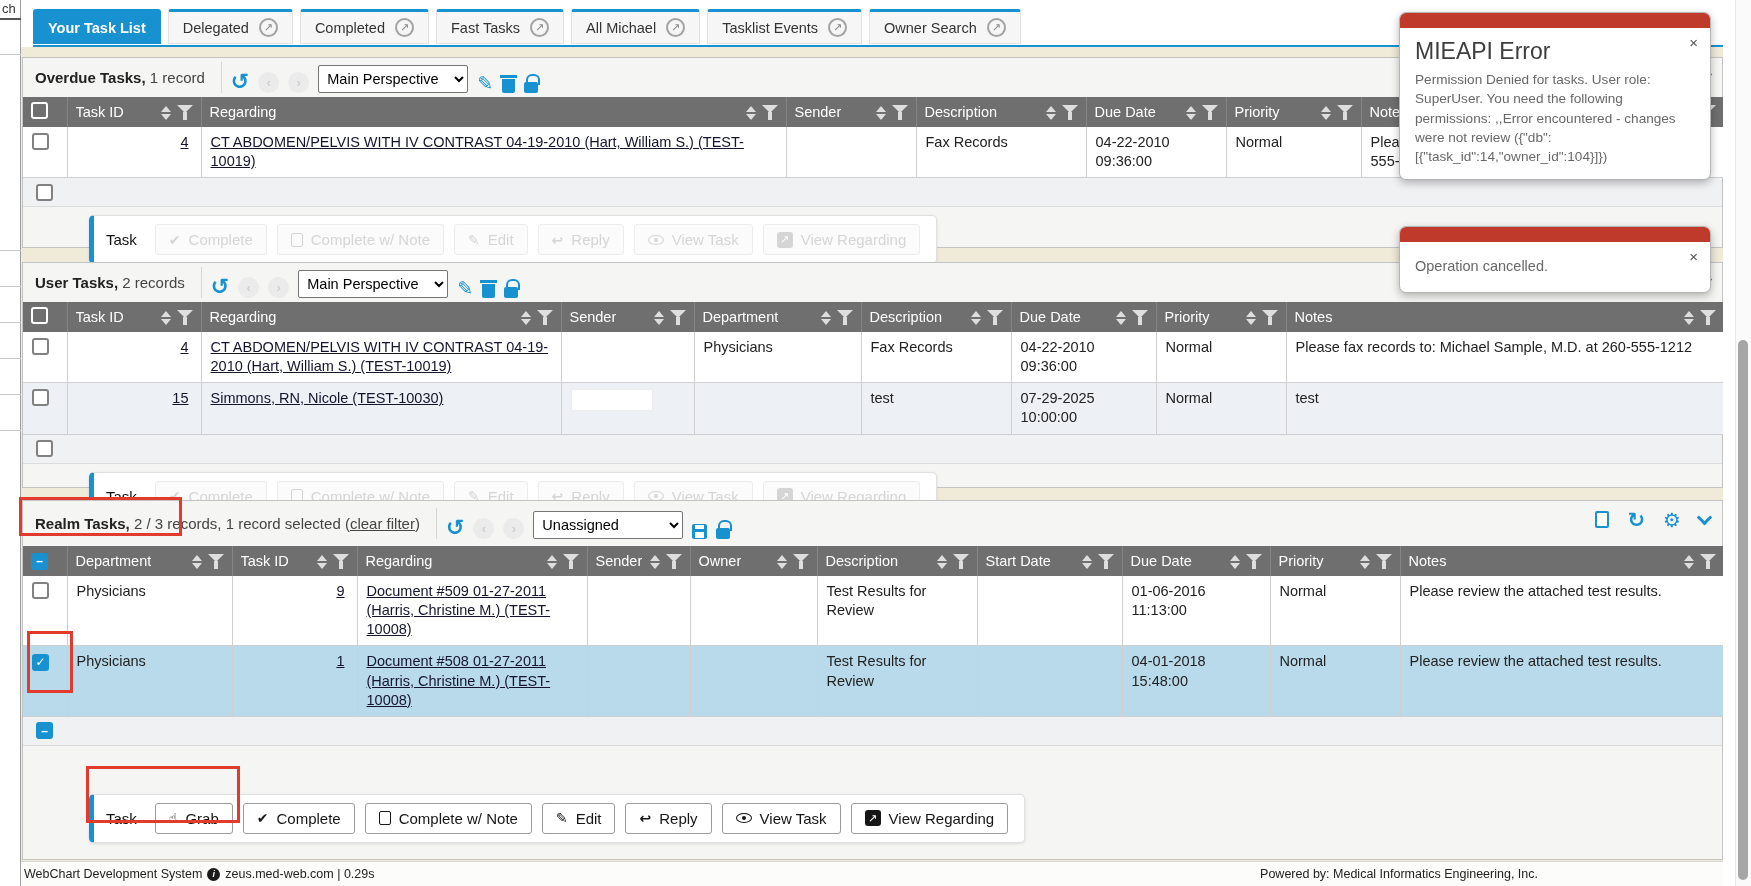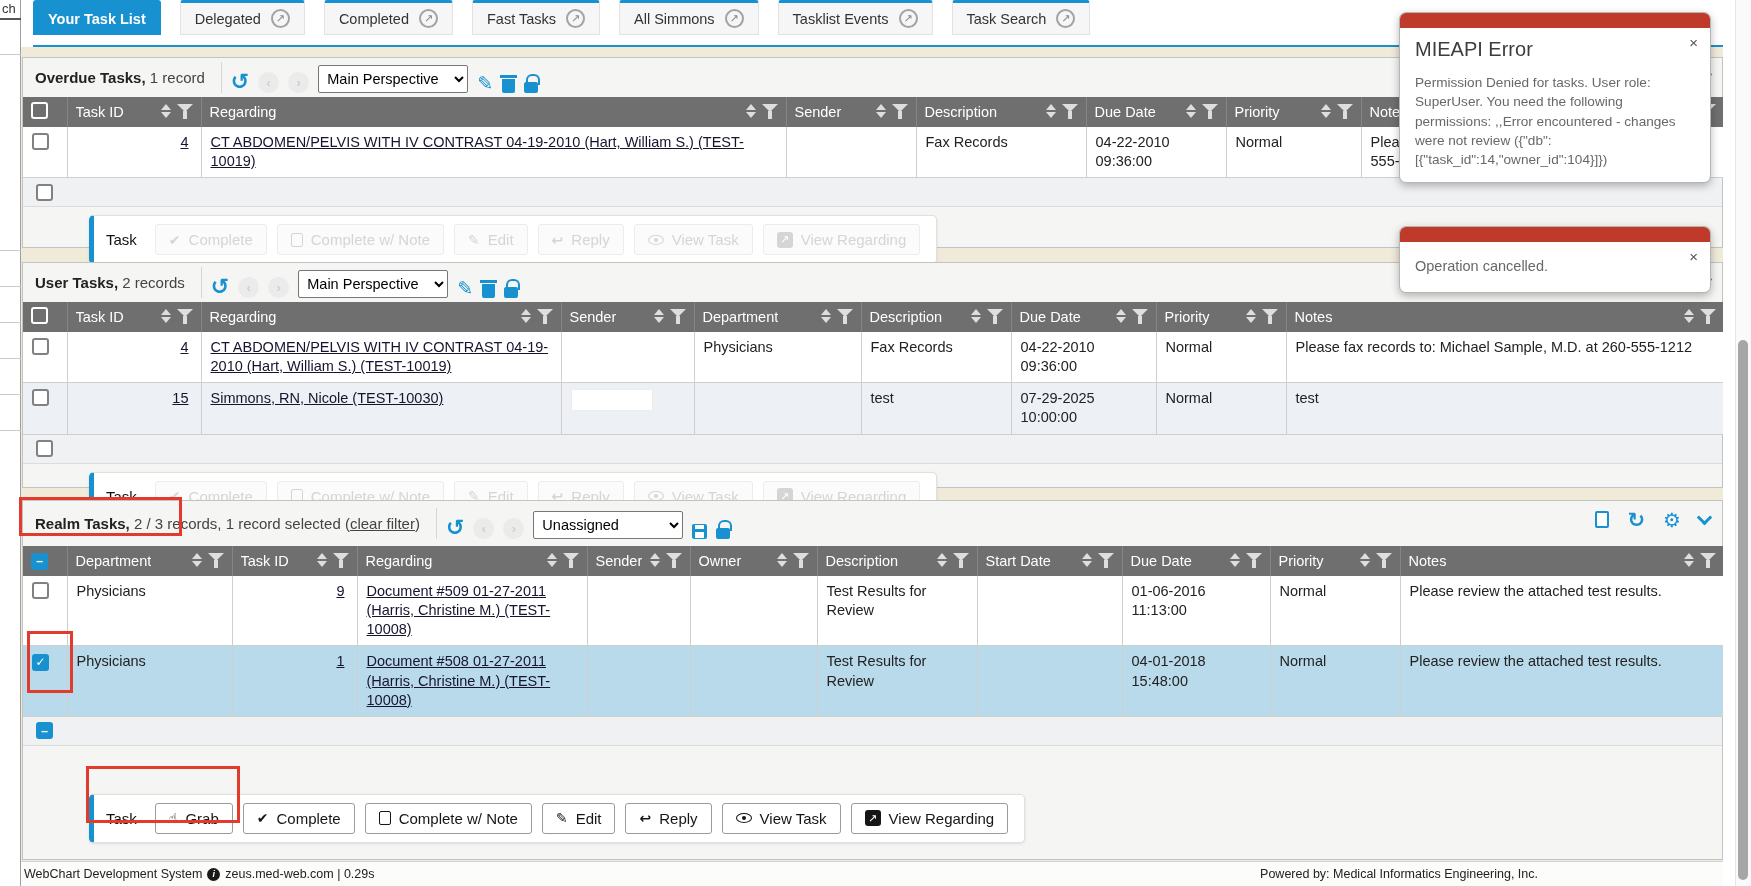--- a/index.html
+++ b/index.html
@@ -20,21 +20,21 @@
   body{position:relative;background:var(--beige);font-size:14px;color:#222}
 
   
   .edge{position:absolute;left:0;top:0;width:21px;height:886px;background:#fff;border-right:1px solid #9f9f9f;z-index:5}
   .edge .etxt{position:absolute;left:2px;top:1px;font-size:13px;font-weight:normal;color:#333}
   .edge .eline{position:absolute;left:0;width:21px;border-top:1px solid #c9c9c9}
   .edge .eline.dark{border-top:2px solid #555}
 
   
   .topbar{position:absolute;left:21px;top:0;width:1730px;height:47px;background:#fff;z-index:2}
-  .tabbar{position:absolute;left:33px;top:0;display:flex;gap:19px;z-index:3}
+  .tabbar{position:absolute;left:33px;top:9px;display:flex;gap:7px;z-index:3}
   .tab{display:inline-flex;align-items:center;height:35px;padding:0 14px;background:#f6f6f6;border:1px solid #e2e2e2;border-top:3px solid var(--blue);border-radius:3px 3px 0 0;font-size:14.5px;color:#333;cursor:pointer}
   .tab.active{background:var(--blue);border-color:var(--blue);color:#fff;font-weight:bold}
   .tab .popout{width:19px;height:19px;border:2px solid #a3a3a3;border-radius:50%;color:#8a8a8a;font-size:11px;display:inline-flex;align-items:center;justify-content:center;margin-left:10px}
   .tabline{position:absolute;left:33px;top:45px;width:1690px;height:2px;background:var(--blue);z-index:2}
 
   
   .panel{position:absolute;left:22px;width:1701px;background:var(--panelbg);border:1px solid var(--border);z-index:1}
   #panel-0{top:57px;height:191px}
   #panel-1{top:262px;height:226px}
   #panel-2{top:500px;height:360px}
@@ -56,21 +56,21 @@
   .ic-floppy::before{content:'';position:absolute;top:1px;left:3px;width:9px;height:4px;background:#fff}
   .ic-floppy::after{content:'';position:absolute;bottom:1px;left:3px;width:9px;height:6px;background:#fff}
   .corner{position:absolute;right:12px;top:8px;display:flex;gap:18px;align-items:center}
   .ic-newdoc{width:14px;height:17px;border:2px solid var(--blue);border-radius:2px;background:#fff;cursor:pointer}
   .ic-sync{color:var(--blue);font-size:21px;font-weight:bold;line-height:1;cursor:pointer}
   .ic-gear{color:var(--blue);font-size:20px;line-height:1;cursor:pointer}
   .ic-chev{width:11px;height:11px;border-right:3.5px solid var(--blue);border-bottom:3.5px solid var(--blue);transform:rotate(45deg);margin-top:-4px;cursor:pointer}
 
   table{border-collapse:collapse;table-layout:fixed;width:100%;background:#fff}
   thead td{background:var(--hdr);color:#fff;font-size:14.5px;padding:5px 8px;border-right:1px solid #858585;height:30px}
-  .hcell{display:flex;align-items:flex-start;gap:6px}
+  .hcell{display:flex;align-items:flex-end;gap:6px}
   .hlabel{overflow:hidden;white-space:nowrap}
   .sort{display:inline-flex;flex-direction:column;gap:2px;margin-left:auto;cursor:pointer}
   .sort i{width:0;height:0;border-left:5px solid transparent;border-right:5px solid transparent;display:block}
   .sort .up{border-bottom:6px solid #dedede}
   .sort .dn{border-top:6px solid #dedede}
   .funnel{position:relative;width:16px;height:15px;flex:0 0 16px;cursor:pointer}
   .funnel::before{content:'';position:absolute;top:0;left:0;border-left:8px solid transparent;border-right:8px solid transparent;border-top:8px solid #dedede}
   .funnel::after{content:'';position:absolute;top:7px;left:6px;width:4px;height:8px;background:#dedede}
   tbody td{font-size:14.5px;padding:6px 9px;border-right:1px solid var(--rowline);border-bottom:1px solid var(--rowline);vertical-align:top;line-height:1.32;background:#fff}
   tr.alt td{background:var(--alt)}
@@ -94,21 +94,21 @@
   .ic-eye::before{content:'';position:absolute;width:4px;height:4px;border-radius:50%;background:currentColor;left:50%;top:50%;transform:translate(-50%,-50%)}
   .ic-viewreg{width:16px;height:16px;background:currentColor;border-radius:3px;position:relative;display:inline-block}
   .ic-viewreg i{position:absolute;inset:0;color:#fff;font-style:normal;font-size:11px;display:flex;align-items:center;justify-content:center}
 
   
   .toast{position:absolute;left:1399px;width:312px;background:#fff;border:1px solid #b5b5b5;border-radius:7px;box-shadow:0 3px 9px rgba(0,0,0,.28);z-index:60;overflow:hidden}
   #toast-0{top:12px}
   #toast-1{top:226px}
   .toast .band{height:15px;background:var(--red)}
   .toast .tbody{padding:8px 15px 13px;position:relative}
-  .toast .ttitle{font-size:20px;color:#3d3d3d;margin:2px 0 12px}
+  .toast .ttitle{font-size:23px;color:#3d3d3d;margin:2px 0 5px}
   .toast .tmsg{font-size:13.6px;color:#686868;line-height:1.42;word-wrap:break-word;padding-right:4px}
   .toast .x{position:absolute;top:6px;right:12px;font-size:15px;color:#555;cursor:pointer}
   #toast-1 .tmsg{font-size:14.5px;padding:6px 18px 2px 0}
 
   
   .anno{position:absolute;border:3px solid var(--anno);z-index:40;pointer-events:none;background:transparent}
   #anno-title{left:19px;top:497px;width:163px;height:39px}
   #anno-check{left:27px;top:631px;width:46px;height:62px}
   #anno-grab{left:86px;top:766px;width:154px;height:57px}
 
@@ -149,29 +149,29 @@
     </div>
     <div class="tab">
       <span class="tab-label">Completed</span>
       <span class="popout">↗</span>
     </div>
     <div class="tab">
       <span class="tab-label">Fast Tasks</span>
       <span class="popout">↗</span>
     </div>
     <div class="tab">
-      <span class="tab-label">All Simmons</span>
+      <span class="tab-label">All Michael</span>
       <span class="popout">↗</span>
     </div>
     <div class="tab">
       <span class="tab-label">Tasklist Events</span>
       <span class="popout">↗</span>
     </div>
     <div class="tab">
-      <span class="tab-label">Task Search</span>
+      <span class="tab-label">Owner Search</span>
       <span class="popout">↗</span>
     </div>
   </div>
 <div class="tabline"></div>
 
 <section class="panel" id="panel-0"><div class="p-head">
       <span class="p-title"><b>Overdue Tasks,</b> 1 record</span>
       <span class="ic-undo">↺</span>
       <span class="navc">‹</span>
       <span class="navc">›</span>

